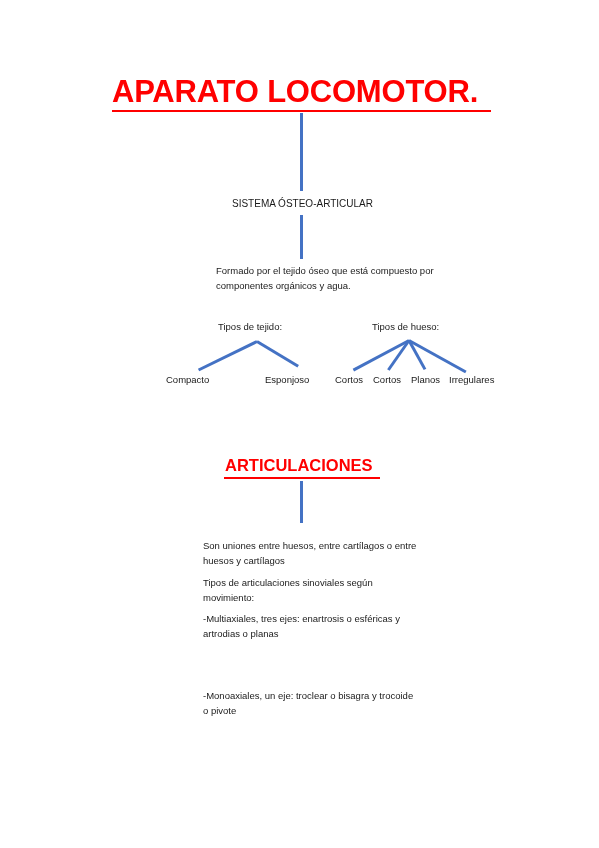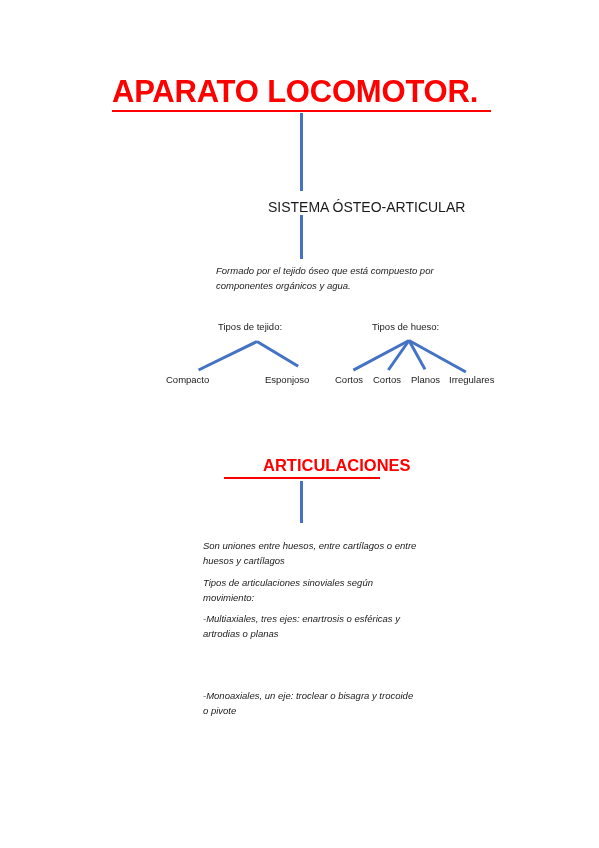--- a/index.html
+++ b/index.html
@@ -43,21 +43,20 @@
     background: #FF0000;
   }
   .title-sub {
     left: 225px;
     top: 456px;
     font-size: 16.5px;
     font-weight: bold;
     color: #FF0000;
     white-space: nowrap;
     line-height: 1.1;
-    margin-left: 38px;
   }
   .title-sub-rule {
     left: 224px;
     top: 477px;
     width: 156px;
     height: 2px;
     background: #FF0000;
   }
 
   
@@ -67,31 +66,29 @@
   }
   .leg {
     position: absolute;
     height: 3px;
     background: #4472C4;
     transform-origin: 0 50%;
   }
 
   
   .node-label {
-    font-size: 14px;
+    font-size: 10px;
     line-height: 1.45;
     white-space: nowrap;
     color: #1a1a1a;
-    margin-left: 36px;
   }
   .para {
     font-size: 9.5px;
     line-height: 1.62;
     color: #1a1a1a;
-    font-style: italic;
   }
   .para-wide { width: 250px; }
   .para-narrow { width: 215px; }
   .branch-head {
     font-size: 9.5px;
     white-space: nowrap;
     color: #1a1a1a;
   }
   .leaf {
     font-size: 9.5px;

